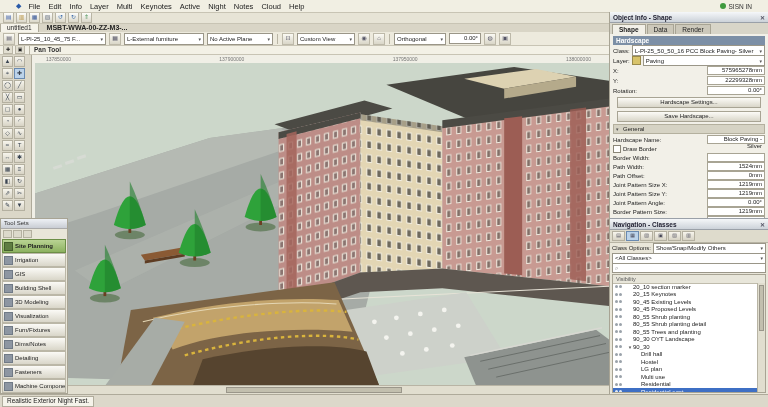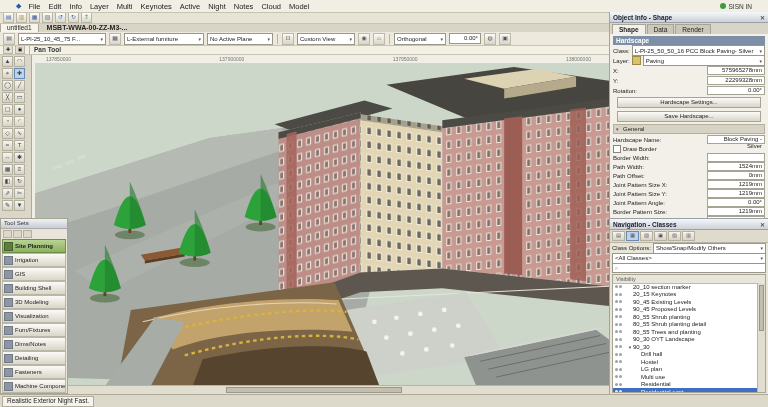--- a/index.html
+++ b/index.html
@@ -105,21 +105,21 @@
         <span class="menu-item">File</span>
         <span class="menu-item">Edit</span>
         <span class="menu-item">Info</span>
         <span class="menu-item">Layer</span>
         <span class="menu-item">Multi</span>
         <span class="menu-item">Keynotes</span>
         <span class="menu-item">Active</span>
         <span class="menu-item">Night</span>
         <span class="menu-item">Notes</span>
         <span class="menu-item">Cloud</span>
-        <span class="menu-item">Model</span>
+        <span class="menu-item">Help</span>
       </span>
     <span class="menubar-right">
       <span class="user-dot"></span>
       <span class="user-badge">SISN IN</span>
     </span>
   </div>
 
   <div class="toolbar1">
     <span style="display:flex;gap:2px">
         <span class="qicon" style="color: rgb(74, 106, 176);">▤</span>

